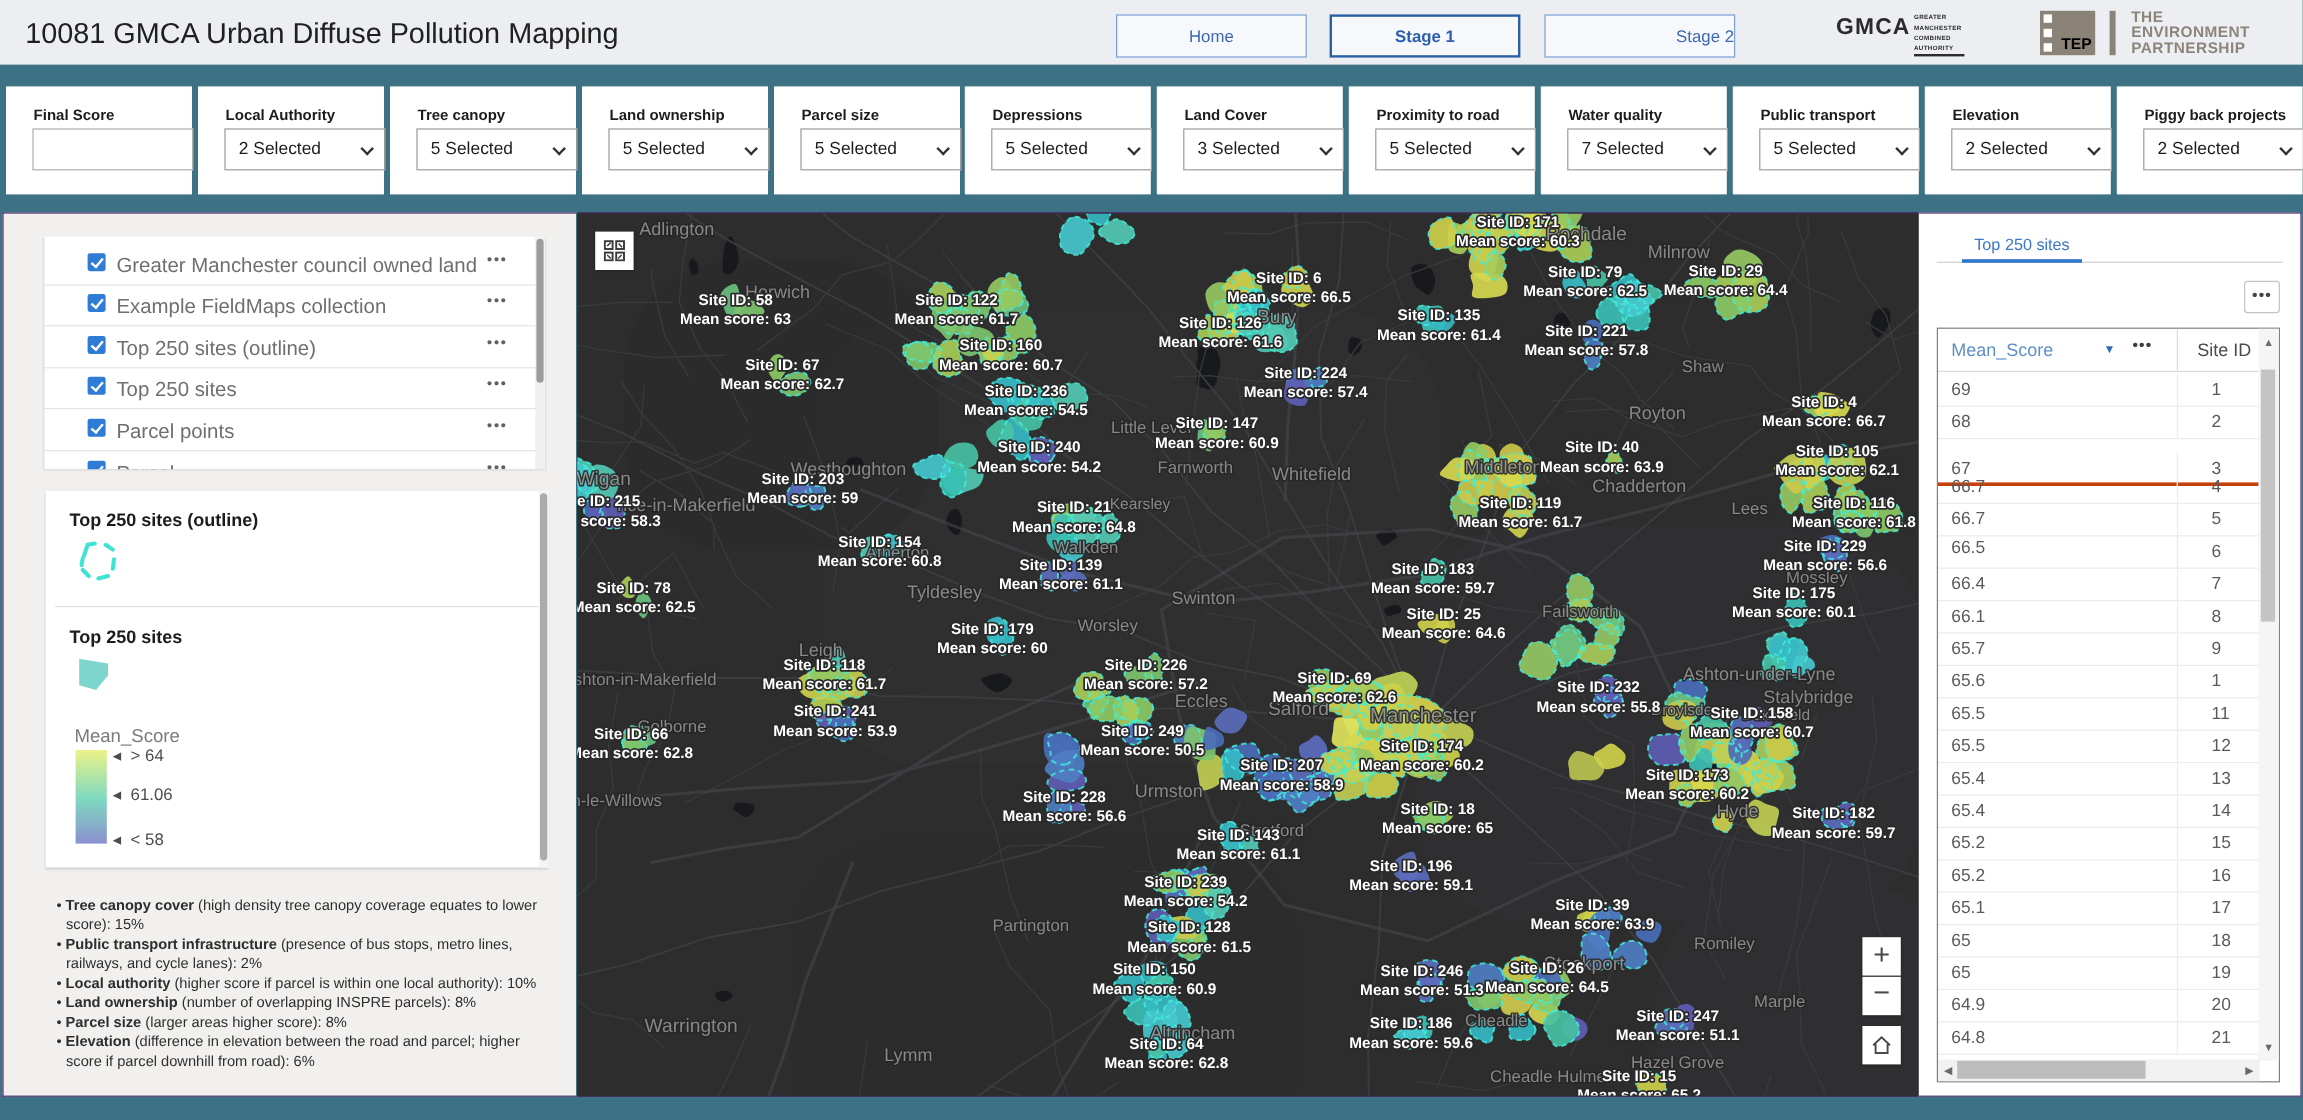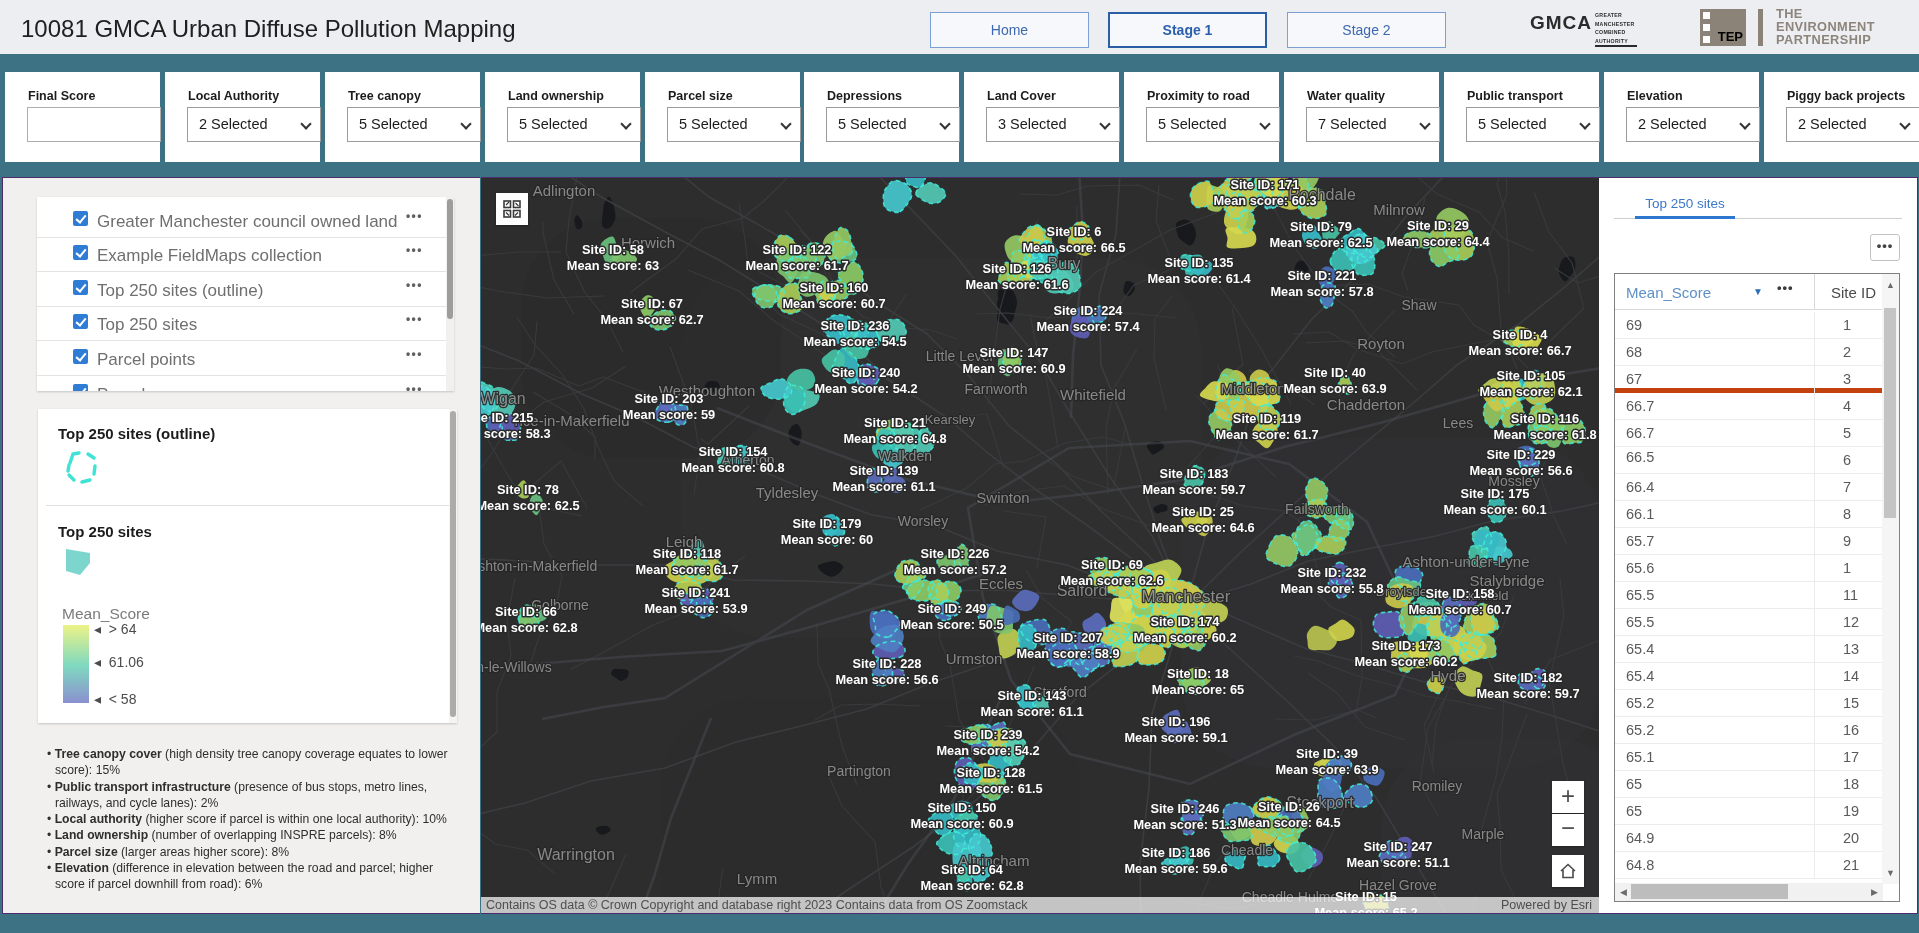--- a/index.html
+++ b/index.html
@@ -20,21 +20,21 @@
 .lrow .txt{position:absolute;left:60px;top:9px;font-size:17px;color:#6f6f6f}
 .lrow .dots{position:absolute;right:31px;top:6px;font-size:12px;letter-spacing:1.5px;color:#606060;font-weight:bold}
 .mappanel{position:absolute;left:481px;top:177px;width:1118px;height:737px;background:#2d2d2e;overflow:hidden;border-top:1px solid #4d2c6e;border-bottom:1px solid #4d2c6e}
 .rpanel{position:absolute;left:1599px;top:177px;width:319px;height:737px;background:#fff;border:1px solid #4d2c6e;border-left:none}
 .mapbtn{position:absolute;width:32px;height:32px;background:#fff;color:#4a4a4a;text-align:center;box-shadow:0 1px 2px rgba(0,0,0,0.3)}
 </style></head><body>
 <div class="hdr">
  <h1>10081 GMCA Urban Diffuse Pollution Mapping</h1>
  <div class="navbtn" style="left:930px;width:159px;">Home</div>
  <div class="navbtn" style="left:1108px;width:159px;border:2px solid #2a5fa5;font-weight:bold;color:#2b5fae;line-height:32px;">Stage 1</div>
- <div class="navbtn" style="left:1287px;width:159px;">Stage 2</div>
+ <div class="navbtn" style="left:1287px;width:159px;text-align:right;">Stage 2</div>
  <div class="logos" style="left:1530px;width:110px">
    <div style="position:absolute;left:0;top:12px;font-size:19px;font-weight:bold;color:#2b2b2b;letter-spacing:1px;top:12px!important">GMCA</div>
    <div style="position:absolute;left:65px;top:11px;width:46px;font-size:5.2px;font-weight:bold;color:#2b2b2b;line-height:8.6px;letter-spacing:0.3px">GREATER<br>MANCHESTER<br>COMBINED<br>AUTHORITY</div>
    <div style="position:absolute;left:65px;top:45px;width:42px;height:1.5px;background:#2b2b2b"></div>
  </div>
  <div class="logos" style="left:1700px;width:220px">
   <div style="position:absolute;left:0;top:9px;width:46px;height:37px;background:#8b8378">
     <div style="position:absolute;left:3px;top:3px;width:7px;height:7px;background:#fff"></div>
     <div style="position:absolute;left:3px;top:15px;width:7px;height:7px;background:#fff"></div>
     <div style="position:absolute;left:3px;top:27px;width:7px;height:7px;background:#fff"></div>
@@ -1060,24 +1060,20 @@
           <rect x="10.5" y="10.5" width="6.5" height="6.5"></rect>
           <path d="M3 5 L6 2 M12.5 3 L15.5 6 M3 12.5 L6 15.5 M15 12.5 L12 15.5" stroke-width="1.2"></path>
         </g>
       </svg>
  </div>
  <div class="mapbtn" style="left:1071px;top:603px;font-size:24px;line-height:30px;font-weight:400">+</div>
  <div class="mapbtn" style="left:1071px;top:636px;font-size:24px;line-height:28px;font-weight:400">−</div>
  <div class="mapbtn" style="left:1071px;top:677px;"><svg width="16" height="16" style="margin-top:8px">
         <path d="M1 8 L8 1.5 L15 8 M3 7 L3 14.5 L13 14.5 L13 7" fill="none" stroke="#4a4a4a" stroke-width="1.6"></path>
       </svg></div>
- <div style="position:absolute;left:0;top:719px;width:1118px;height:17px;background:rgba(255,255,255,0.72);font-size:12.5px;color:#4e4e4e;line-height:16px">
-   <span style="position:absolute;left:5px">Contains OS data © Crown Copyright and database right 2023 Contains data from OS Zoomstack</span>
-   <span style="position:absolute;right:7px">Powered by Esri</span>
- </div>
 </div>
 
 <div class="rpanel">
  <div style="position:absolute;left:36px;top:18px;width:100px;text-align:center;font-size:13.5px;color:#3b78c9">Top 250 sites</div>
  <div style="position:absolute;left:15px;top:40px;width:288px;height:1px;background:#cfcfcf"></div>
  <div style="position:absolute;left:36px;top:38px;width:100px;height:3px;background:#2e77d0"></div>
  <div style="position:absolute;left:271px;top:56px;width:30px;height:27px;border:1px solid #c3c3c3;border-radius:3px;text-align:center;line-height:22px;color:#444;font-size:13px;letter-spacing:1px;font-weight:bold">•••</div>
  <div style="position:absolute;left:15px;top:95px;width:286px;height:629px;border:1px solid #808080">
   <div style="position:absolute;left:0;top:0;width:268px;height:36px;border-bottom:1px solid #d9d9d9">
     <span style="position:absolute;left:11px;top:10px;font-size:15px;color:#5e8fc6">Mean_Score</span>
@@ -1089,21 +1085,21 @@
 <div style="position:absolute;left:0;top:38px;width:268px;height:27px;border-bottom:1px solid #ececec">
         <span style="position:absolute;left:11px;top:5px;font-size:14.5px;color:#5a5a5a">69</span>
         <span style="position:absolute;left:228px;top:5px;font-size:14.5px;color:#5a5a5a">1</span>
         <div style="position:absolute;left:199px;top:0;width:1px;height:27px;background:#ececec"></div>
       </div>
 <div style="position:absolute;left:0;top:65px;width:268px;height:27px;border-bottom:1px solid #ececec">
         <span style="position:absolute;left:11px;top:5px;font-size:14.5px;color:#5a5a5a">68</span>
         <span style="position:absolute;left:228px;top:5px;font-size:14.5px;color:#5a5a5a">2</span>
         <div style="position:absolute;left:199px;top:0;width:1px;height:27px;background:#ececec"></div>
       </div>
-<div style="position:absolute;left:0;top:92px;width:268px;height:27px;border-bottom:5px solid #c2410c">
+<div style="position:absolute;left:0;top:104px;width:268px;height:27px;border-bottom:3px solid #c2410c">
         <span style="position:absolute;left:11px;top:5px;font-size:14.5px;color:#5a5a5a">67</span>
         <span style="position:absolute;left:228px;top:5px;font-size:14.5px;color:#5a5a5a">3</span>
         <div style="position:absolute;left:199px;top:0;width:1px;height:27px;background:#ececec"></div>
       </div>
 <div style="position:absolute;left:0;top:119px;width:268px;height:27px;border-bottom:1px solid #ececec">
         <span style="position:absolute;left:11px;top:5px;font-size:14.5px;color:#5a5a5a">66.7</span>
         <span style="position:absolute;left:228px;top:5px;font-size:14.5px;color:#5a5a5a">4</span>
         <div style="position:absolute;left:199px;top:0;width:1px;height:27px;background:#ececec"></div>
       </div>
 <div style="position:absolute;left:0;top:146px;width:268px;height:27px;border-bottom:1px solid #ececec">

